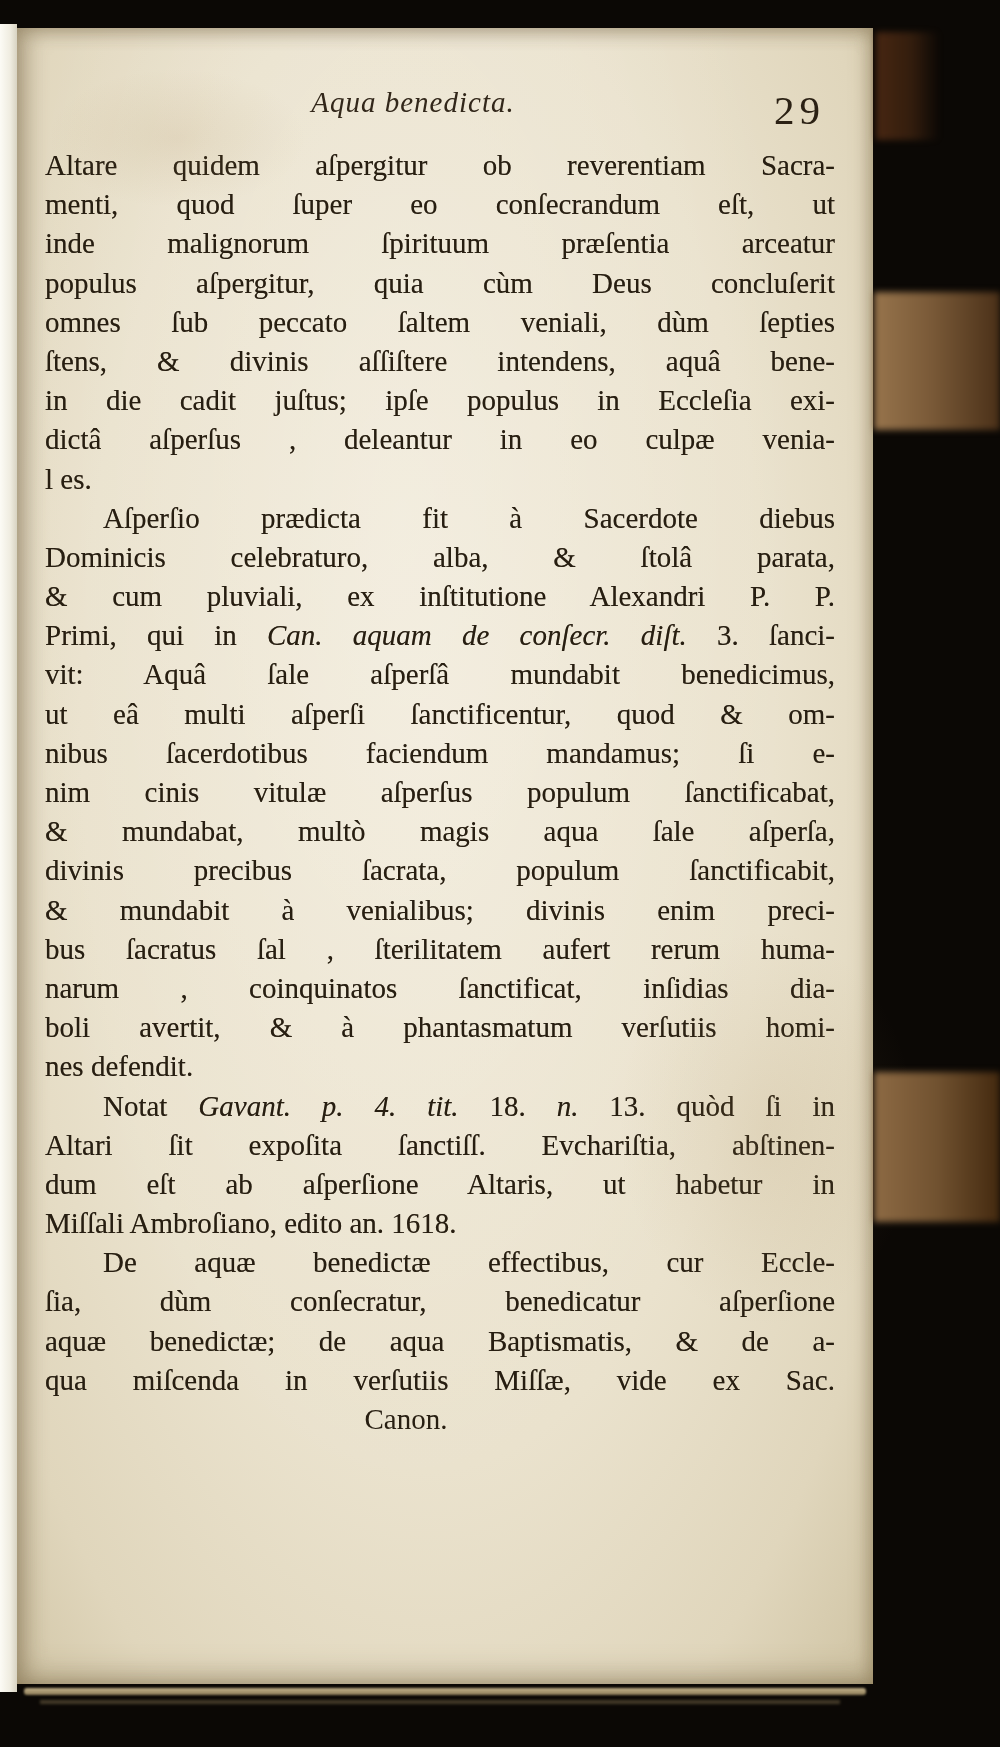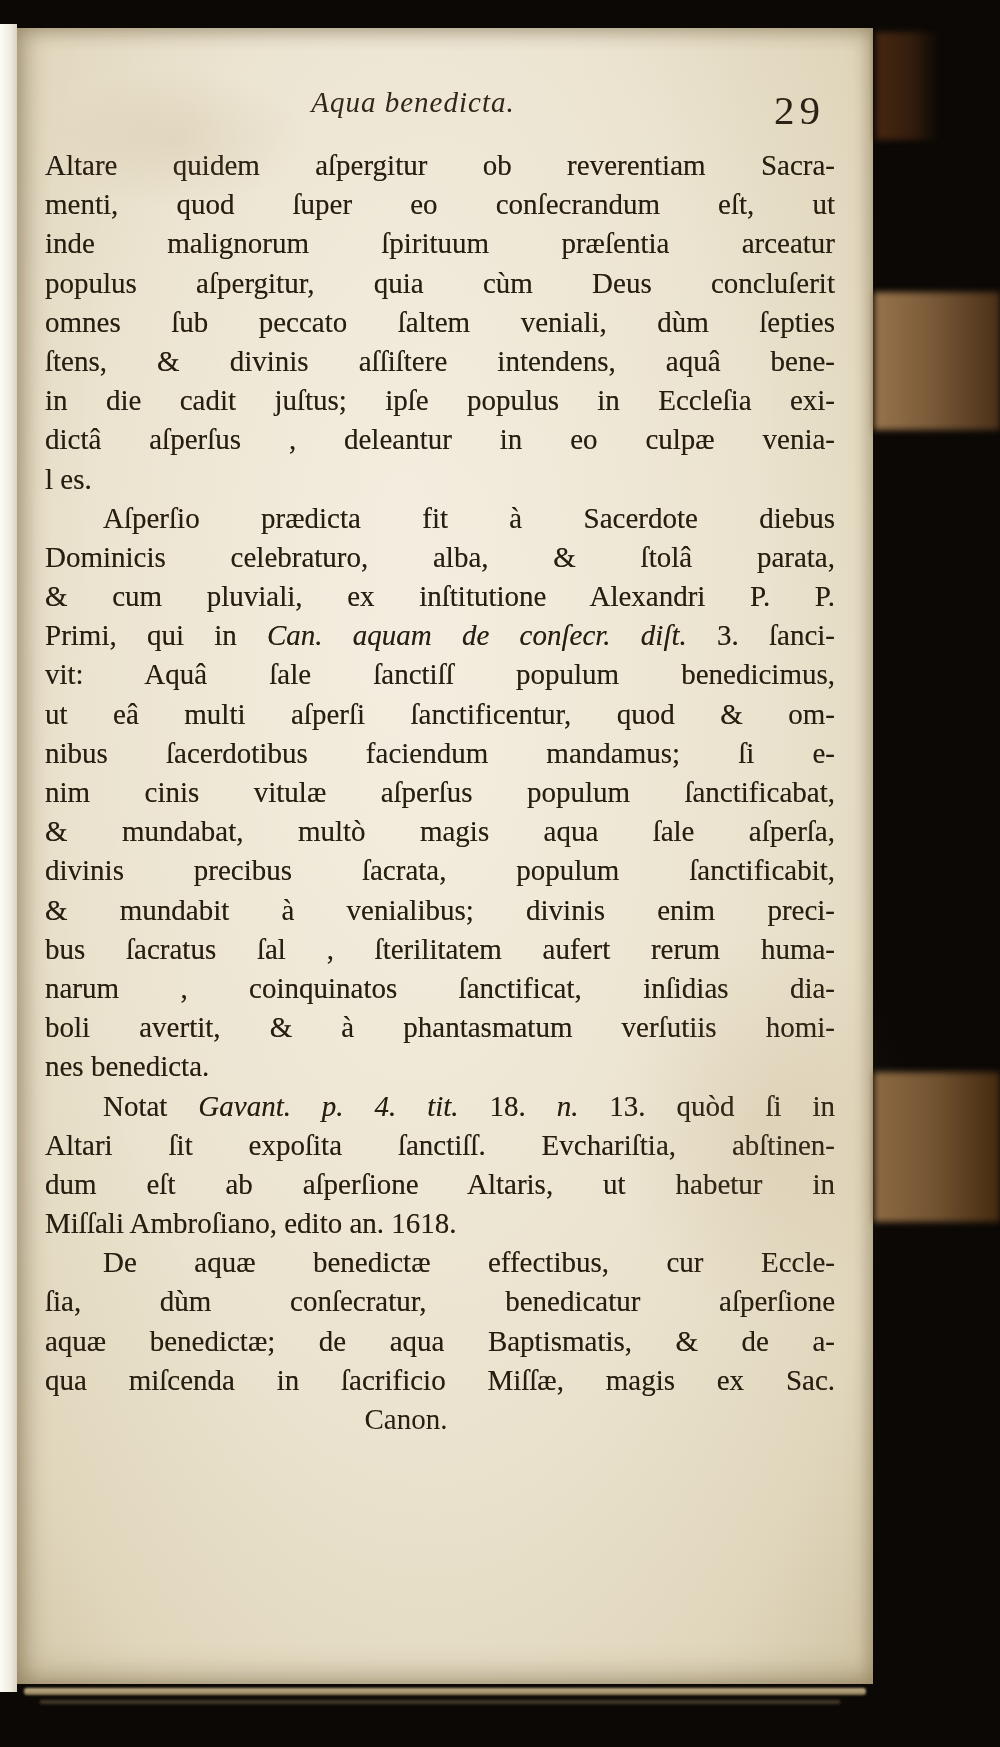--- a/index.html
+++ b/index.html
@@ -138,43 +138,43 @@
         <div class="line"><span>ſtens, &amp; divinis aſſiſtere intendens, aquâ bene-</span></div>
         <div class="line"><span>in die cadit juſtus; ipſe populus in Eccleſia exi-</span></div>
         <div class="line"><span>dictâ aſperſus , deleantur in eo culpæ venia-</span></div>
         <div class="line last"><span>l es.</span></div>
       </div>
       <div>
         <div class="line indent"><span>Aſperſio prædicta fit à Sacerdote diebus</span></div>
         <div class="line"><span>Dominicis celebraturo, alba, &amp; ſtolâ parata,</span></div>
         <div class="line"><span>&amp; cum pluviali, ex inſtitutione Alexandri P. P.</span></div>
         <div class="line"><span>Primi, qui in </span><span class="it">Can. aquam de conſecr. diſt.</span><span> 3. ſanci-</span></div>
-        <div class="line"><span>vit: Aquâ ſale ſanctiſſ populum benedicimus,</span></div>
+        <div class="line"><span>vit: Aquâ ſale aſperſâ mundabit benedicimus,</span></div>
         <div class="line"><span>ut eâ multi aſperſi ſanctificentur, quod &amp; om-</span></div>
         <div class="line"><span>nibus ſacerdotibus faciendum mandamus; ſi e-</span></div>
         <div class="line"><span>nim cinis vitulæ aſperſus populum ſanctificabat,</span></div>
         <div class="line"><span>&amp; mundabat, multò magis aqua ſale aſperſa,</span></div>
         <div class="line"><span>divinis precibus ſacrata, populum ſanctificabit,</span></div>
         <div class="line"><span>&amp; mundabit à venialibus; divinis enim preci-</span></div>
         <div class="line"><span>bus ſacratus ſal , ſterilitatem aufert rerum huma-</span></div>
         <div class="line"><span>narum , coinquinatos ſanctificat, inſidias dia-</span></div>
         <div class="line"><span>boli avertit, &amp; à phantasmatum verſutiis homi-</span></div>
-        <div class="line last"><span>nes benedicta.</span></div>
+        <div class="line last"><span>nes defendit.</span></div>
       </div>
       <div>
         <div class="line indent"><span>Notat </span><span class="it">Gavant. p. 4. tit.</span><span> 18. </span><span class="it">n.</span><span> 13. quòd ſi in</span></div>
         <div class="line"><span>Altari ſit expoſita ſanctiſſ. Evchariſtia, abſtinen-</span></div>
         <div class="line"><span>dum eſt ab aſperſione Altaris, ut habetur in</span></div>
         <div class="line last"><span>Miſſali Ambroſiano, edito an. 1618.</span></div>
       </div>
       <div>
         <div class="line indent"><span>De aquæ benedictæ effectibus, cur Eccle-</span></div>
         <div class="line"><span>ſia, dùm conſecratur, benedicatur aſperſione</span></div>
         <div class="line"><span>aquæ benedictæ; de aqua Baptismatis, &amp; de a-</span></div>
-        <div class="line"><span>qua miſcenda in ſacrificio Miſſæ, magis ex Sac.</span></div>
+        <div class="line"><span>qua miſcenda in verſutiis Miſſæ, vide ex Sac.</span></div>
       </div>
     </div>
 
   <div class="catchword-row">
     <span class="catchword">Canon.</span>
   </div>
 </div>
 
 <div class="edge-streak streak-top"></div>
 <div class="edge-streak streak-mid"></div>

